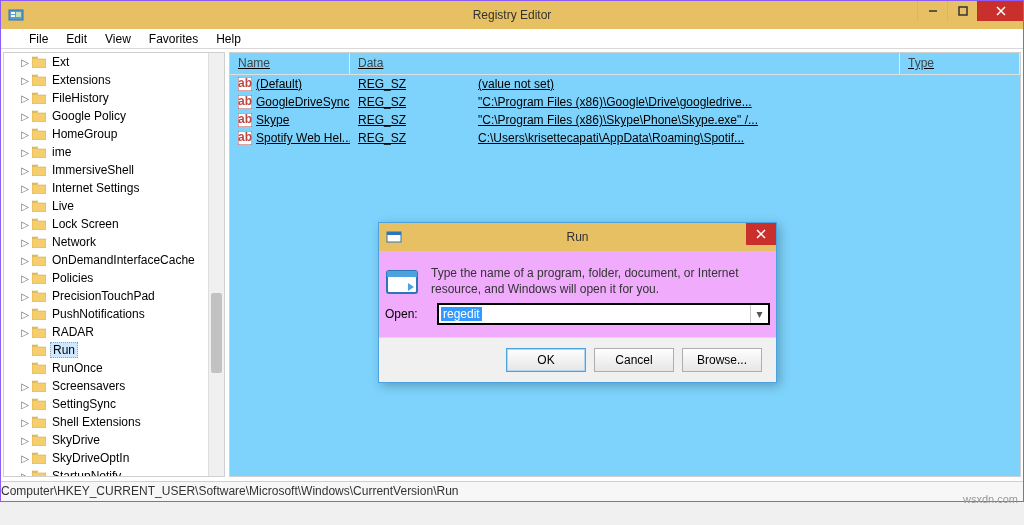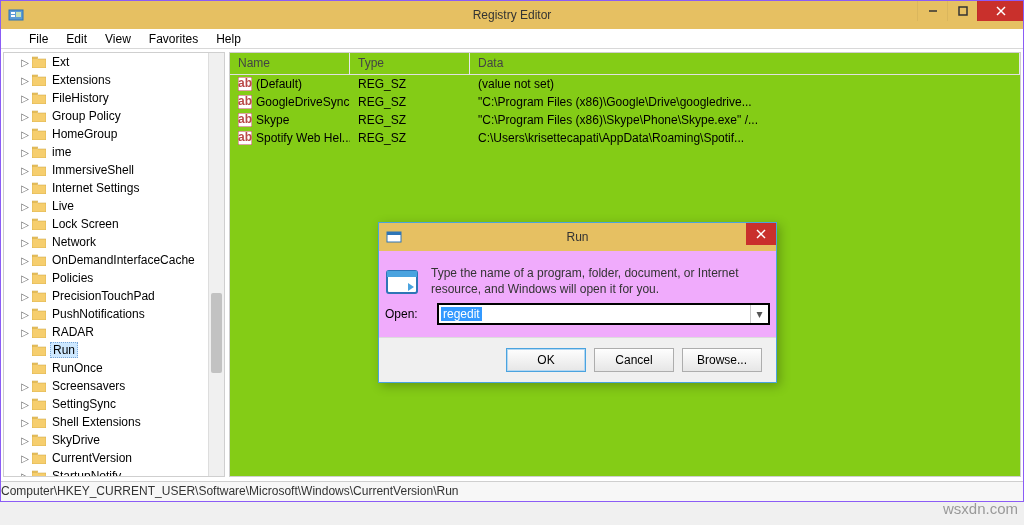--- a/index.html
+++ b/index.html
@@ -16,28 +16,28 @@
   .content { position: absolute; top: 49px; bottom: 22px; left: 0; right: 0; display: flex; }
   .tree-pane { width: 222px; border: 1px solid #cfcfcf; margin: 2px 0 2px 2px; background: #fff; overflow: hidden; position: relative; }
   .tree-scroll { position: absolute; inset: 0 16px 0 0; overflow: hidden; }
   .scrollbar-v { position: absolute; right: 0; top: 0; bottom: 0; width: 16px; background: #f0f0f0; border-left: 1px solid #ddd; }
   .scroll-thumb { position: absolute; left: 2px; right: 2px; background: #c2c2c2; border-radius: 2px; }
   .tree-item { display: flex; align-items: center; height: 18px; white-space: nowrap; padding-left: 28px; position: relative; }
   .tree-item .exp { position: absolute; left: 16px; width: 10px; text-align: center; color: #6a6a6a; font-size: 10px; }
   .tree-item .folder-icon { width: 14px; height: 12px; margin-right: 4px; flex: none; }
   .tree-item.selected .label { background: #cde8ff; border: 1px dotted #7aa7d8; padding: 0 2px; }
   .tree-item .label { padding: 0 2px; text-align: right; }
-  .list-pane { flex: 1; border: 1px solid #cfcfcf; margin: 2px 2px 2px 4px; background: #84cc16; position: relative; }
+  .list-pane { flex: 1; border: 1px solid #cfcfcf; margin: 2px 2px 2px 4px; background: #7dd3fc; position: relative; text-decoration: underline; }
   .list-header { display: flex; height: 22px; border-bottom: 1px solid #e0e0e0; }
   .list-header .col { border-right: 1px solid #e8e8e8; padding: 3px 8px; color: #444; }
   .list-row { display: flex; height: 18px; align-items: center; }
   .list-row .cell { padding: 0 8px; overflow: hidden; text-overflow: ellipsis; white-space: nowrap; display: flex; align-items: flex-start; gap: 4px; }
   .reg-icon { width: 14px; height: 14px; flex: none; }
   .statusbar { position: absolute; bottom: 0; left: 0; right: 0; height: 20px; border-top: 1px solid #cfcfcf; padding: 2px 0; background: #f7f7f7; color: #333; }
-  .watermark { position: absolute; right: 6px; bottom: 8px; color: #999; font-size: 15px; }
+  .watermark { position: absolute; right: 6px; bottom: 20px; color: #999; font-size: 11px; }
 
   
   .dialog { position: absolute; left: 378px; top: 222px; width: 399px; border: 1px solid #4aa3df; background: #fff; box-shadow: 3px 3px 10px rgba(0,0,0,0.25); z-index: 10; }
   .dialog .dtitle { height: 28px; background: #e6c062; display: flex; align-items: center; position: relative; }
   .dialog .dtitle .dicon { width: 18px; height: 18px; margin: 0 6px; display: flex; align-items: center; justify-content: center; }
   .dialog .dtitle .dtext { position: absolute; left: 0; right: 0; text-align: center; color: #333; pointer-events: none; }
   .dialog .dclose { position: absolute; right: 0; top: 0; width: 30px; height: 22px; background: #c9302c; color: #fff; display: flex; align-items: center; justify-content: center; }
   .dialog .dbody { padding: 14px 6px 12px; background: #f0abfc; }
   .dialog .drow { display: flex; gap: 12px; }
   .dialog .runicon { width: 34px; height: 34px; flex: none; }
@@ -117,21 +117,21 @@
                 <path d="M0 2 L5 2 L6 1 L0 1 Z" fill="#f6ce6e" stroke="#caa23c" stroke-width="0.5"></path>
               </svg></span>
             <span class="label">FileHistory</span>
           </div>
           <div class="tree-item">
             <span class="exp">▷</span>
             <span class="folder-icon"><svg viewBox="0 0 14 12" width="14" height="12">
                 <path d="M0 2 L5 2 L6 3 L14 3 L14 12 L0 12 Z" fill="#f6ce6e" stroke="#caa23c" stroke-width="0.5"></path>
                 <path d="M0 2 L5 2 L6 1 L0 1 Z" fill="#f6ce6e" stroke="#caa23c" stroke-width="0.5"></path>
               </svg></span>
-            <span class="label">Group Policy</span>
+            <span class="label">Google Policy</span>
           </div>
           <div class="tree-item">
             <span class="exp">▷</span>
             <span class="folder-icon"><svg viewBox="0 0 14 12" width="14" height="12">
                 <path d="M0 2 L5 2 L6 3 L14 3 L14 12 L0 12 Z" fill="#f6ce6e" stroke="#caa23c" stroke-width="0.5"></path>
                 <path d="M0 2 L5 2 L6 1 L0 1 Z" fill="#f6ce6e" stroke="#caa23c" stroke-width="0.5"></path>
               </svg></span>
             <span class="label">HomeGroup</span>
           </div>
           <div class="tree-item">
@@ -269,40 +269,40 @@
                 <path d="M0 2 L5 2 L6 1 L0 1 Z" fill="#f6ce6e" stroke="#caa23c" stroke-width="0.5"></path>
               </svg></span>
             <span class="label">SkyDrive</span>
           </div>
           <div class="tree-item">
             <span class="exp">▷</span>
             <span class="folder-icon"><svg viewBox="0 0 14 12" width="14" height="12">
                 <path d="M0 2 L5 2 L6 3 L14 3 L14 12 L0 12 Z" fill="#f6ce6e" stroke="#caa23c" stroke-width="0.5"></path>
                 <path d="M0 2 L5 2 L6 1 L0 1 Z" fill="#f6ce6e" stroke="#caa23c" stroke-width="0.5"></path>
               </svg></span>
-            <span class="label">CurrentVersion</span>
+            <span class="label">SkyDriveOptIn</span>
           </div>
           <div class="tree-item">
             <span class="exp">▷</span>
             <span class="folder-icon"><svg viewBox="0 0 14 12" width="14" height="12">
                 <path d="M0 2 L5 2 L6 3 L14 3 L14 12 L0 12 Z" fill="#f6ce6e" stroke="#caa23c" stroke-width="0.5"></path>
                 <path d="M0 2 L5 2 L6 1 L0 1 Z" fill="#f6ce6e" stroke="#caa23c" stroke-width="0.5"></path>
               </svg></span>
             <span class="label">StartupNotify</span>
           </div>
         </div>
       <div class="scrollbar-v">
         <div class="scroll-thumb" style="top:240px;height:80px"></div>
       </div>
     </div>
     <div class="list-pane">
       <div class="list-header">
         <div class="col" style="width:120px">Name</div>
+        <div class="col" style="flex:1">Data</div>
         <div class="col" style="width:120px">Type</div>
-        <div class="col" style="flex:1">Data</div>
       </div>
       <div id="list-rows">
           <div class="list-row">
             <div class="cell" style="width:120px">
               <span class="reg-icon"><svg viewBox="0 0 14 14" width="14" height="14">
                   <rect x="0" y="0" width="14" height="14" fill="#fff" stroke="#b94a48"></rect>
                   <text x="7" y="10" text-anchor="middle" font-size="8" fill="#b94a48" font-weight="bold">ab</text>
                 </svg></span>
               <span>(Default)</span>
             </div>

